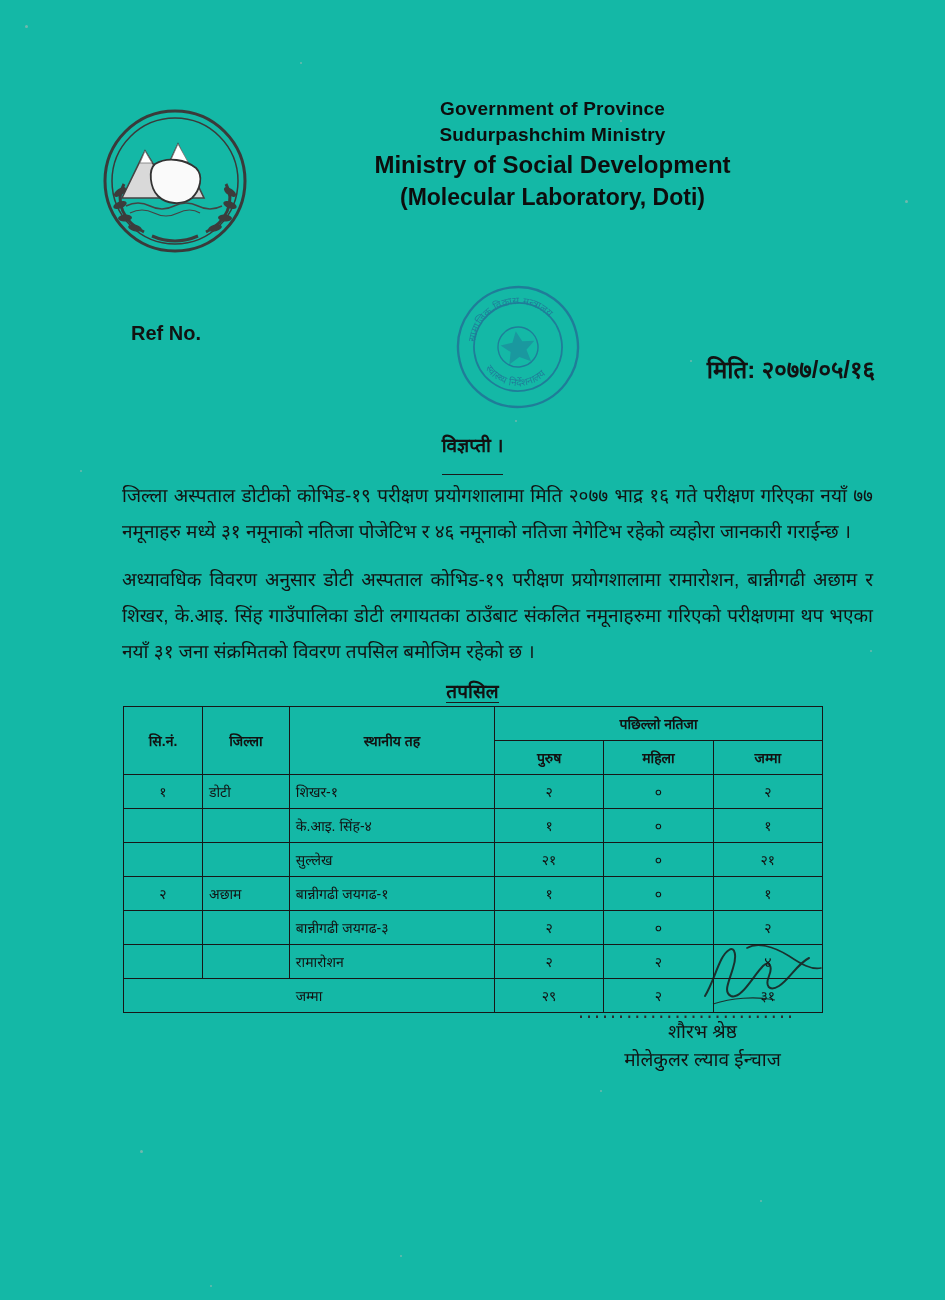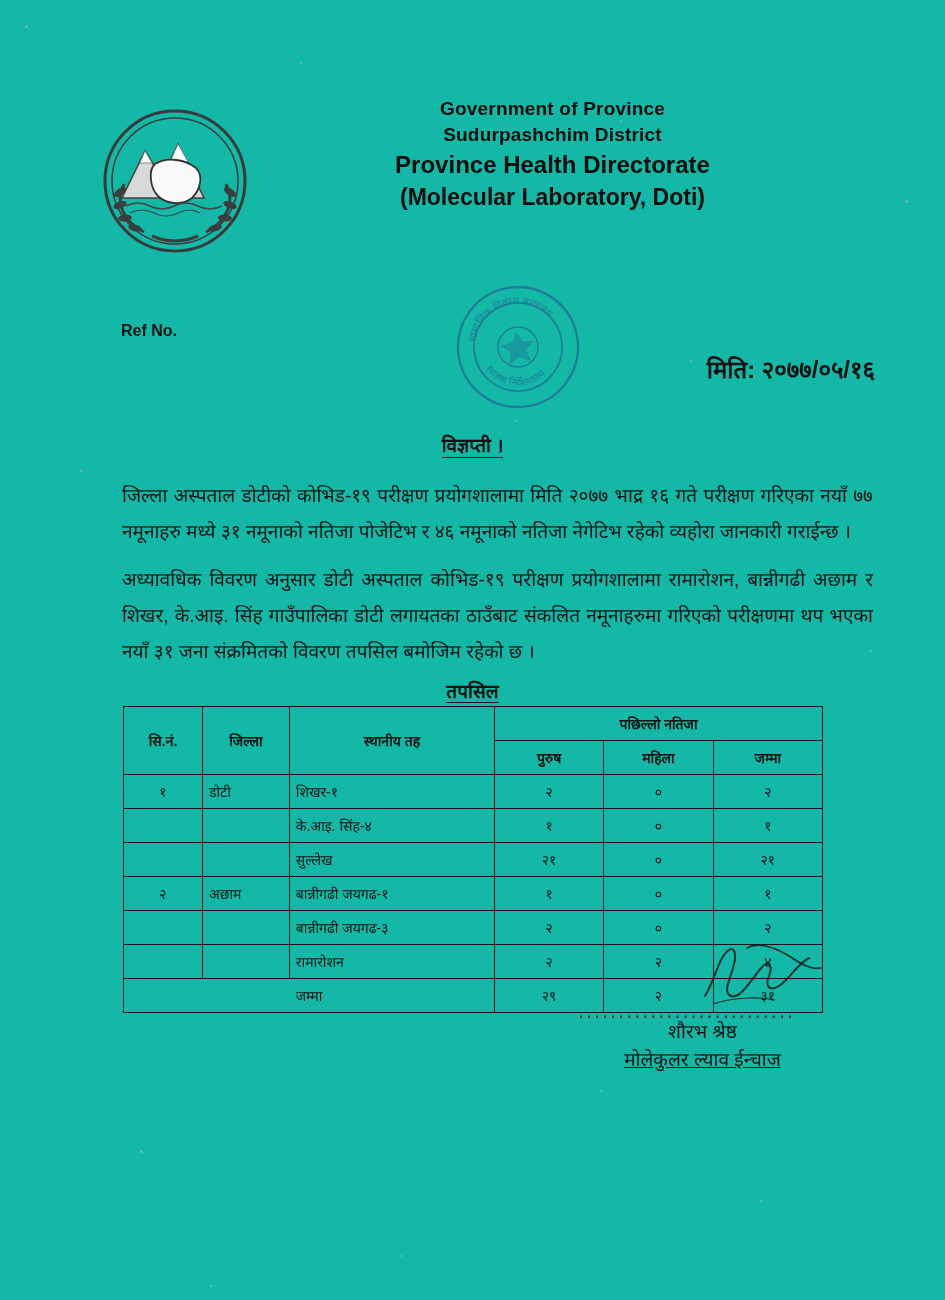--- a/index.html
+++ b/index.html
@@ -68,45 +68,45 @@
     left: 455px;
     top: 188px;
     width: 126px;
     height: 126px;
     opacity: .48;
     transform: rotate(-8deg);
   }
 
   .refno {
     position: absolute;
-    left: 121px;
+    left: 131px;
     top: 322px;
     font-family: "Liberation Sans", sans-serif;
     font-weight: bold;
-    font-size: 16px;
+    font-size: 20px;
   }
   .date {
     position: absolute;
     right: 70px;
     top: 352px;
     font-size: 24px;
     font-weight: bold;
     font-family: "Liberation Sans", sans-serif;
   }
 
   .notice-title {
     position: absolute;
     left: 0; right: 0;
     top: 432px;
     text-align: center;
     font-size: 19px;
     font-weight: bold;
     font-family: "Liberation Sans", sans-serif;
   }
-  .notice-title .u { border-bottom: 1px solid #1a1a1a; padding-bottom: 1px; }
+  .notice-title .u { border-bottom: 1px solid #1a1a1a; padding-bottom: 18px; }
 
   .body-text {
     position: absolute;
     left: 122px;
     right: 72px;
     top: 478px;
     font-size: 19px;
     line-height: 36px;
     text-align: justify;
     font-family: "Liberation Sans", sans-serif;
@@ -178,21 +178,20 @@
   }
   .sig-role {
     position: absolute;
     right: 0;
     left: 0;
     top: 1046px;
     text-align: center;
     padding-left: 460px;
     font-size: 19px;
     font-family: "Liberation Sans", sans-serif;
-    text-decoration: underline;
   }
 </style>
 </head>
 <body>
 
 <div class="page">
 
   <div class="speck" style="left:25px;  top:25px;  width:3px; height:3px;"></div>
   <div class="speck" style="left:300px; top:62px;  width:2px; height:2px;"></div>
   <div class="speck" style="left:620px; top:120px; width:2px; height:2px;"></div>
@@ -234,22 +233,22 @@
           <ellipse cx="130" cy="99" rx="7" ry="3.4" transform="rotate(20 130 99)"></ellipse>
           <ellipse cx="125" cy="112" rx="7" ry="3.4" transform="rotate(5 125 112)"></ellipse>
           <ellipse cx="115" cy="122" rx="7" ry="3.4" transform="rotate(-15 115 122)"></ellipse>
         </g>
         <path d="M52 130 q23 10 46 0" fill="none" stroke="#3c3c3c" stroke-width="3"></path>
       </svg>
     </div>
 
     <div class="head-lines">
       <div class="hl1">Government of Province</div>
-      <div class="hl2">Sudurpashchim District</div>
-      <div class="hl4">Province Health Directorate</div>
+      <div class="hl2">Sudurpashchim Ministry</div>
+      <div class="hl3">Ministry of Social Development</div>
       <div class="hl6">(Molecular Laboratory, Doti)</div>
     </div>
 
     <div class="stamp">
       <svg viewBox="0 0 126 126" width="126" height="126">
         <circle cx="63" cy="63" r="60" fill="none" stroke="#2b3f8c" stroke-width="2.4"></circle>
         <circle cx="63" cy="63" r="44" fill="none" stroke="#2b3f8c" stroke-width="1.8"></circle>
         <circle cx="63" cy="63" r="20" fill="none" stroke="#2b3f8c" stroke-width="1.4"></circle>
         <path d="M63 47 l5 11 12 1 -9 8 3 12 -11 -6 -11 6 3 -12 -9 -8 12 -1 z" fill="#2b3f8c" opacity=".55"></path>
         <path id="arcTop" d="M20 63 a43 43 0 0 1 86 0" fill="none"></path>

